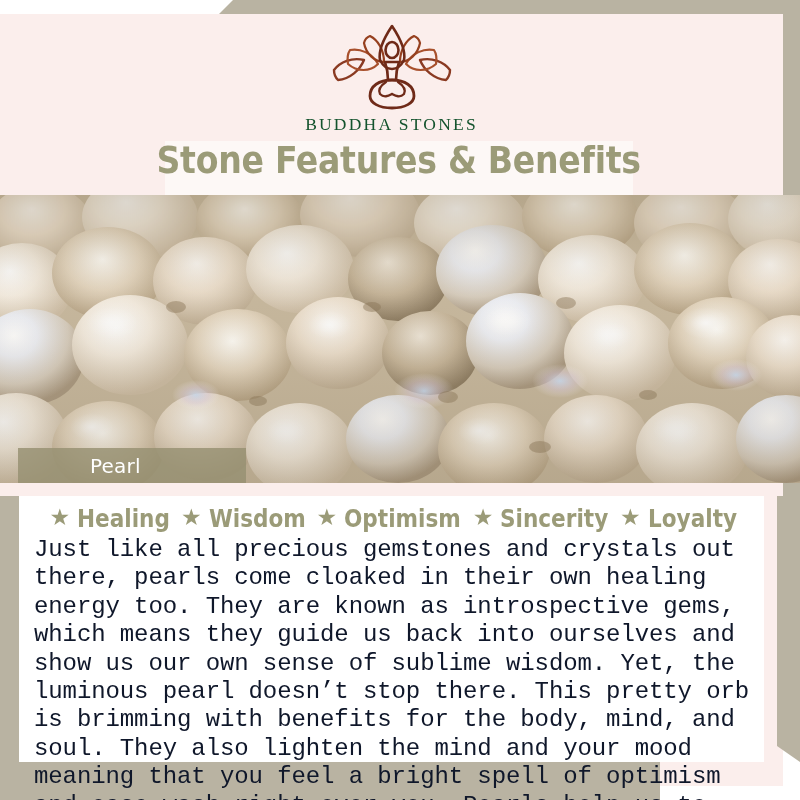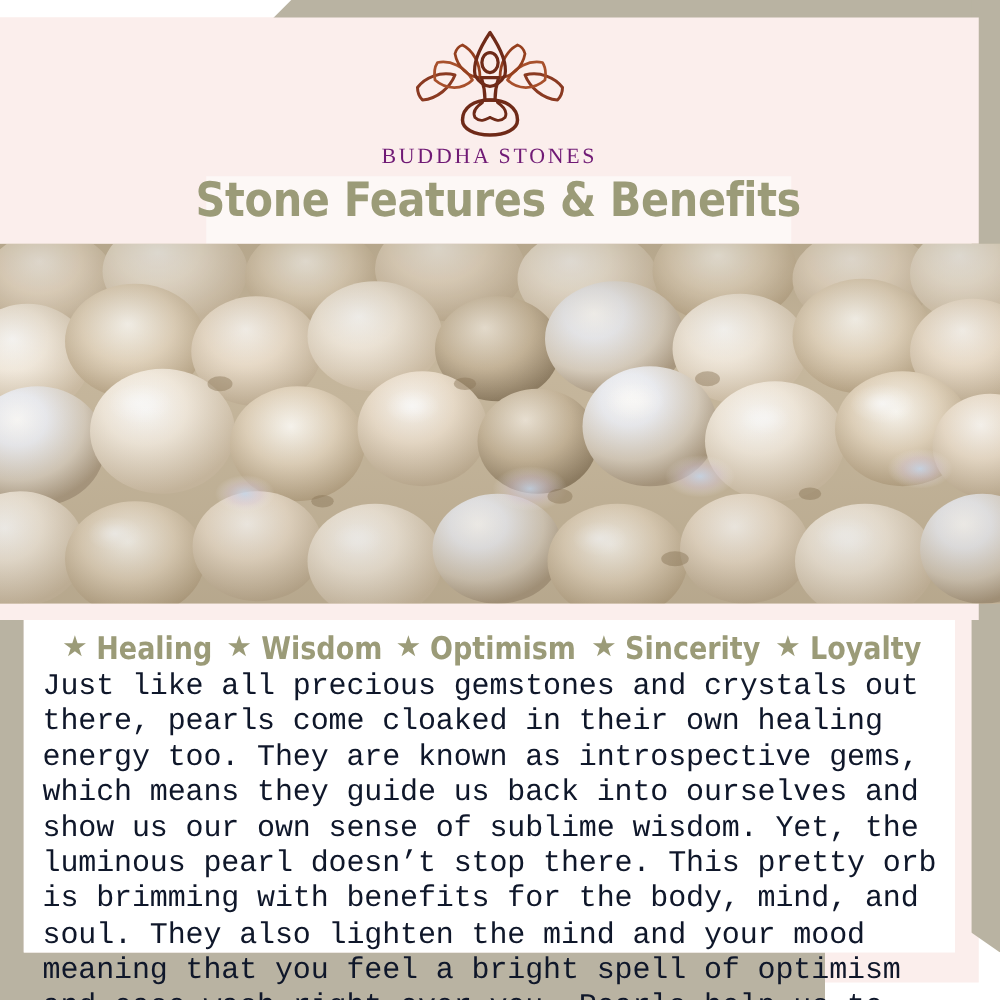--- a/index.html
+++ b/index.html
@@ -90,21 +90,21 @@
   .logo-mark {
     width: 132px;
     height: 90px;
     display: block;
   }
   .logo-word {
     margin-top: 2px;
     font-family: "Liberation Serif", serif;
     font-size: 17.5px;
     letter-spacing: 2.2px;
-    color: #701a75;
+    color: #14532d;
     text-align: center;
     white-space: nowrap;
   }
 
   
   .title-plaque {
     position: absolute;
     left: 165px;
     top: 127px;
     width: 468px;
@@ -389,20 +389,23 @@
         <ellipse cx="258" cy="206" rx="9" ry="5"></ellipse>
         <ellipse cx="448" cy="202" rx="10" ry="6"></ellipse>
         <ellipse cx="648" cy="200" rx="9" ry="5"></ellipse>
         <ellipse cx="540" cy="252" rx="11" ry="6"></ellipse>
       </g>
 
       <rect x="0" y="0" width="800" height="288" fill="url(#vign)"></rect>
     </svg>
   </div>
 
+  <div class="pearl-caption">
+    <span class="pearl-caption-label">Pearl</span>
+  </div>
 
   <div class="seam"></div>
 
   <div class="text-panel">
 
     <div class="keywords">
       <span class="kw-item">
         <span class="kw-star">★</span>
         <span class="kw-label">Healing</span>
       </span>

